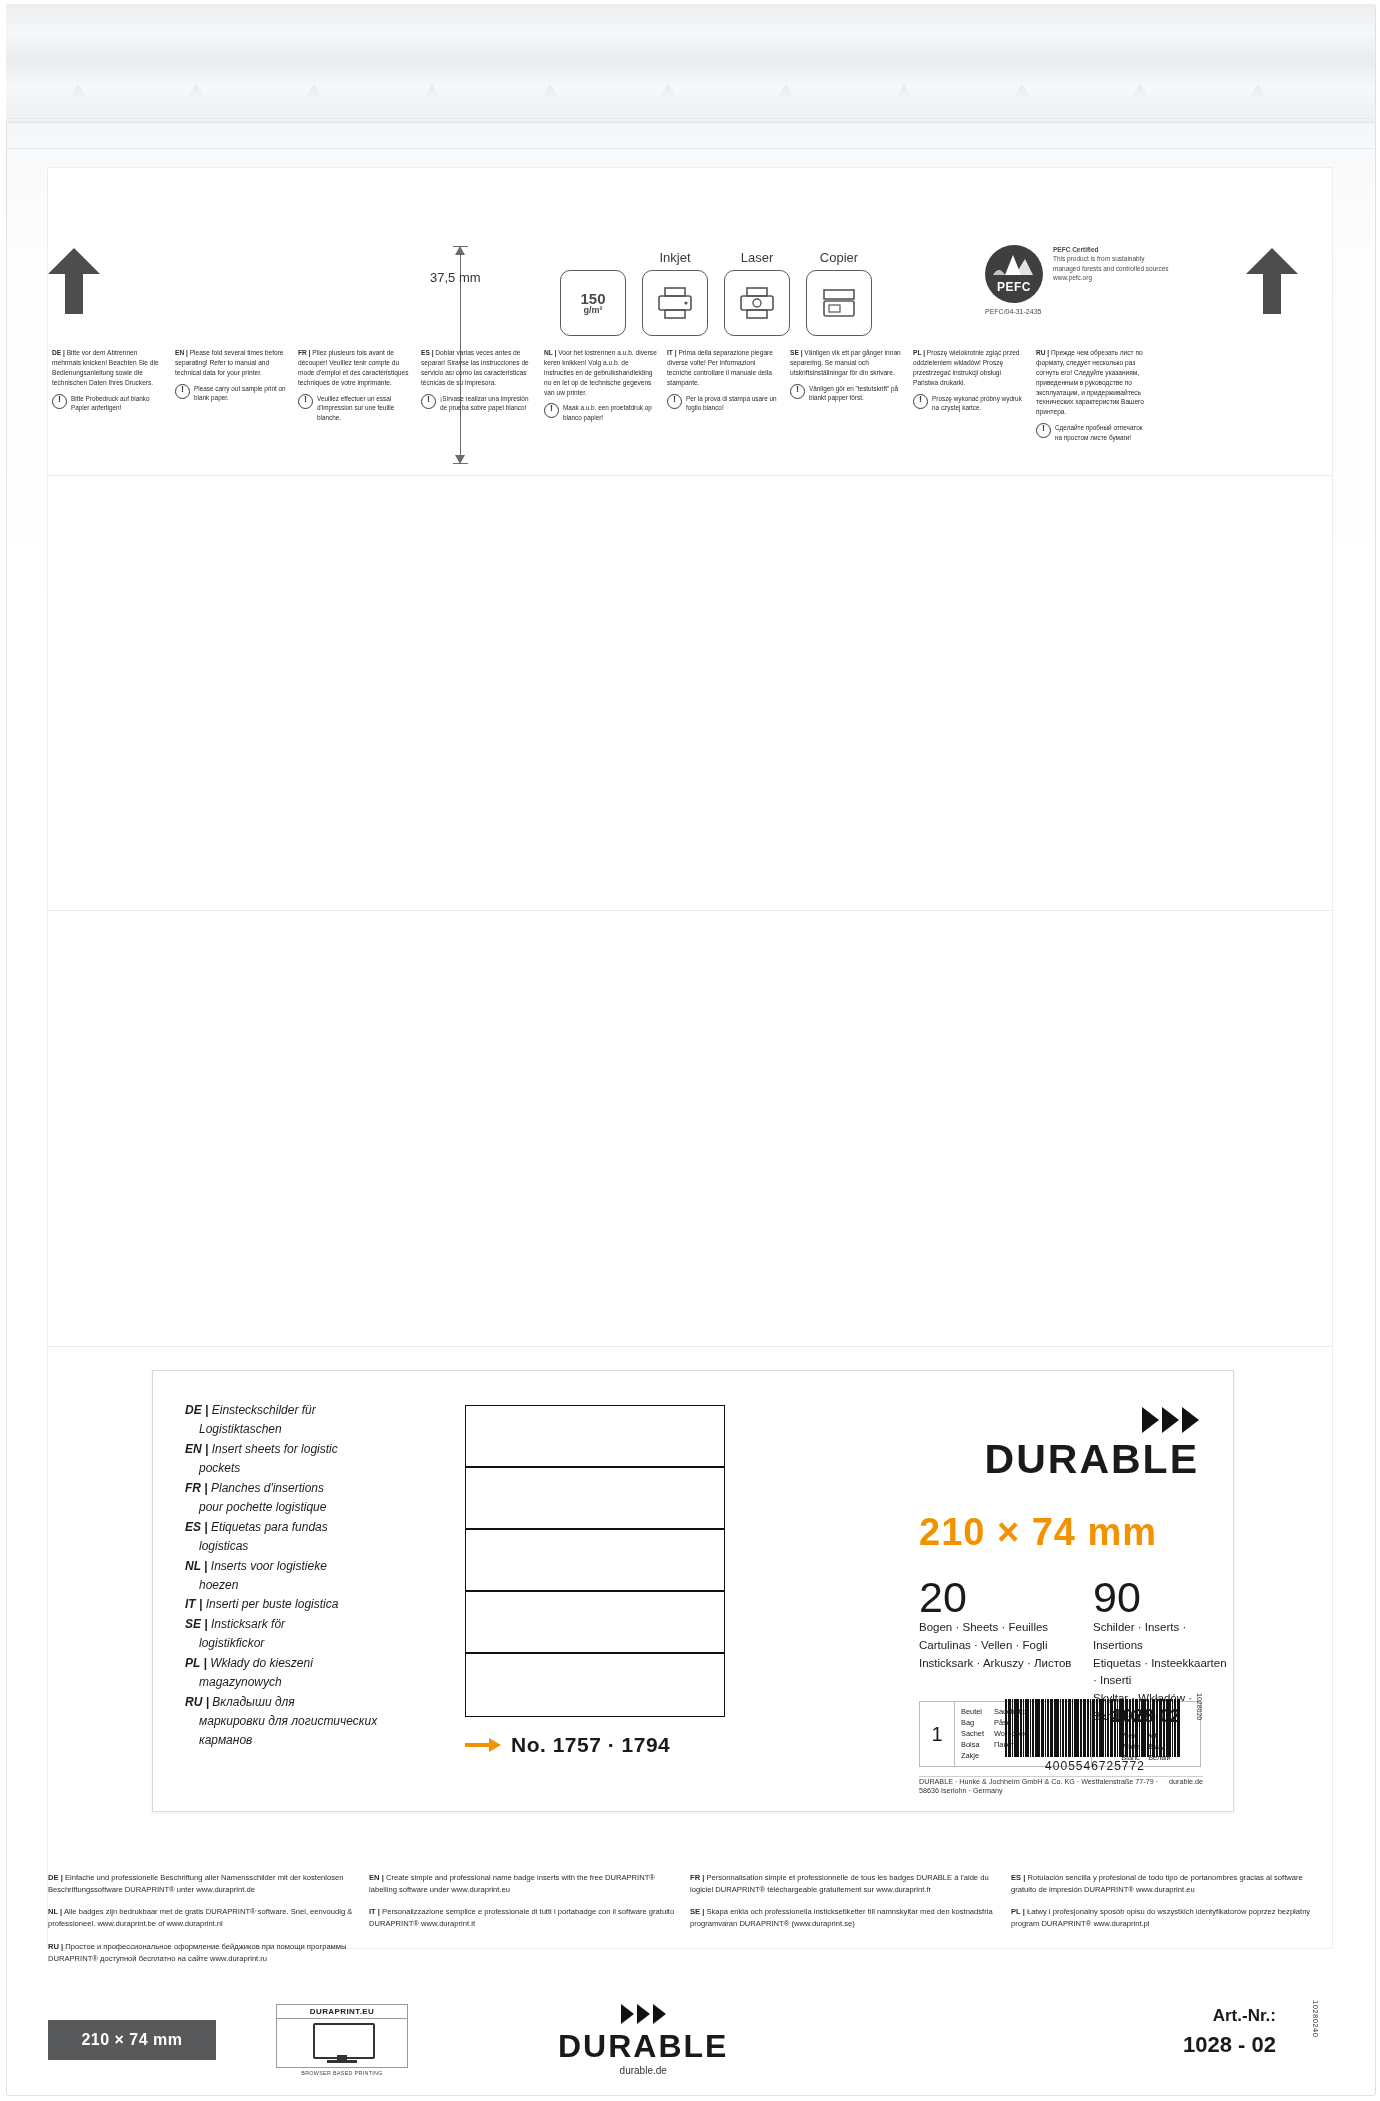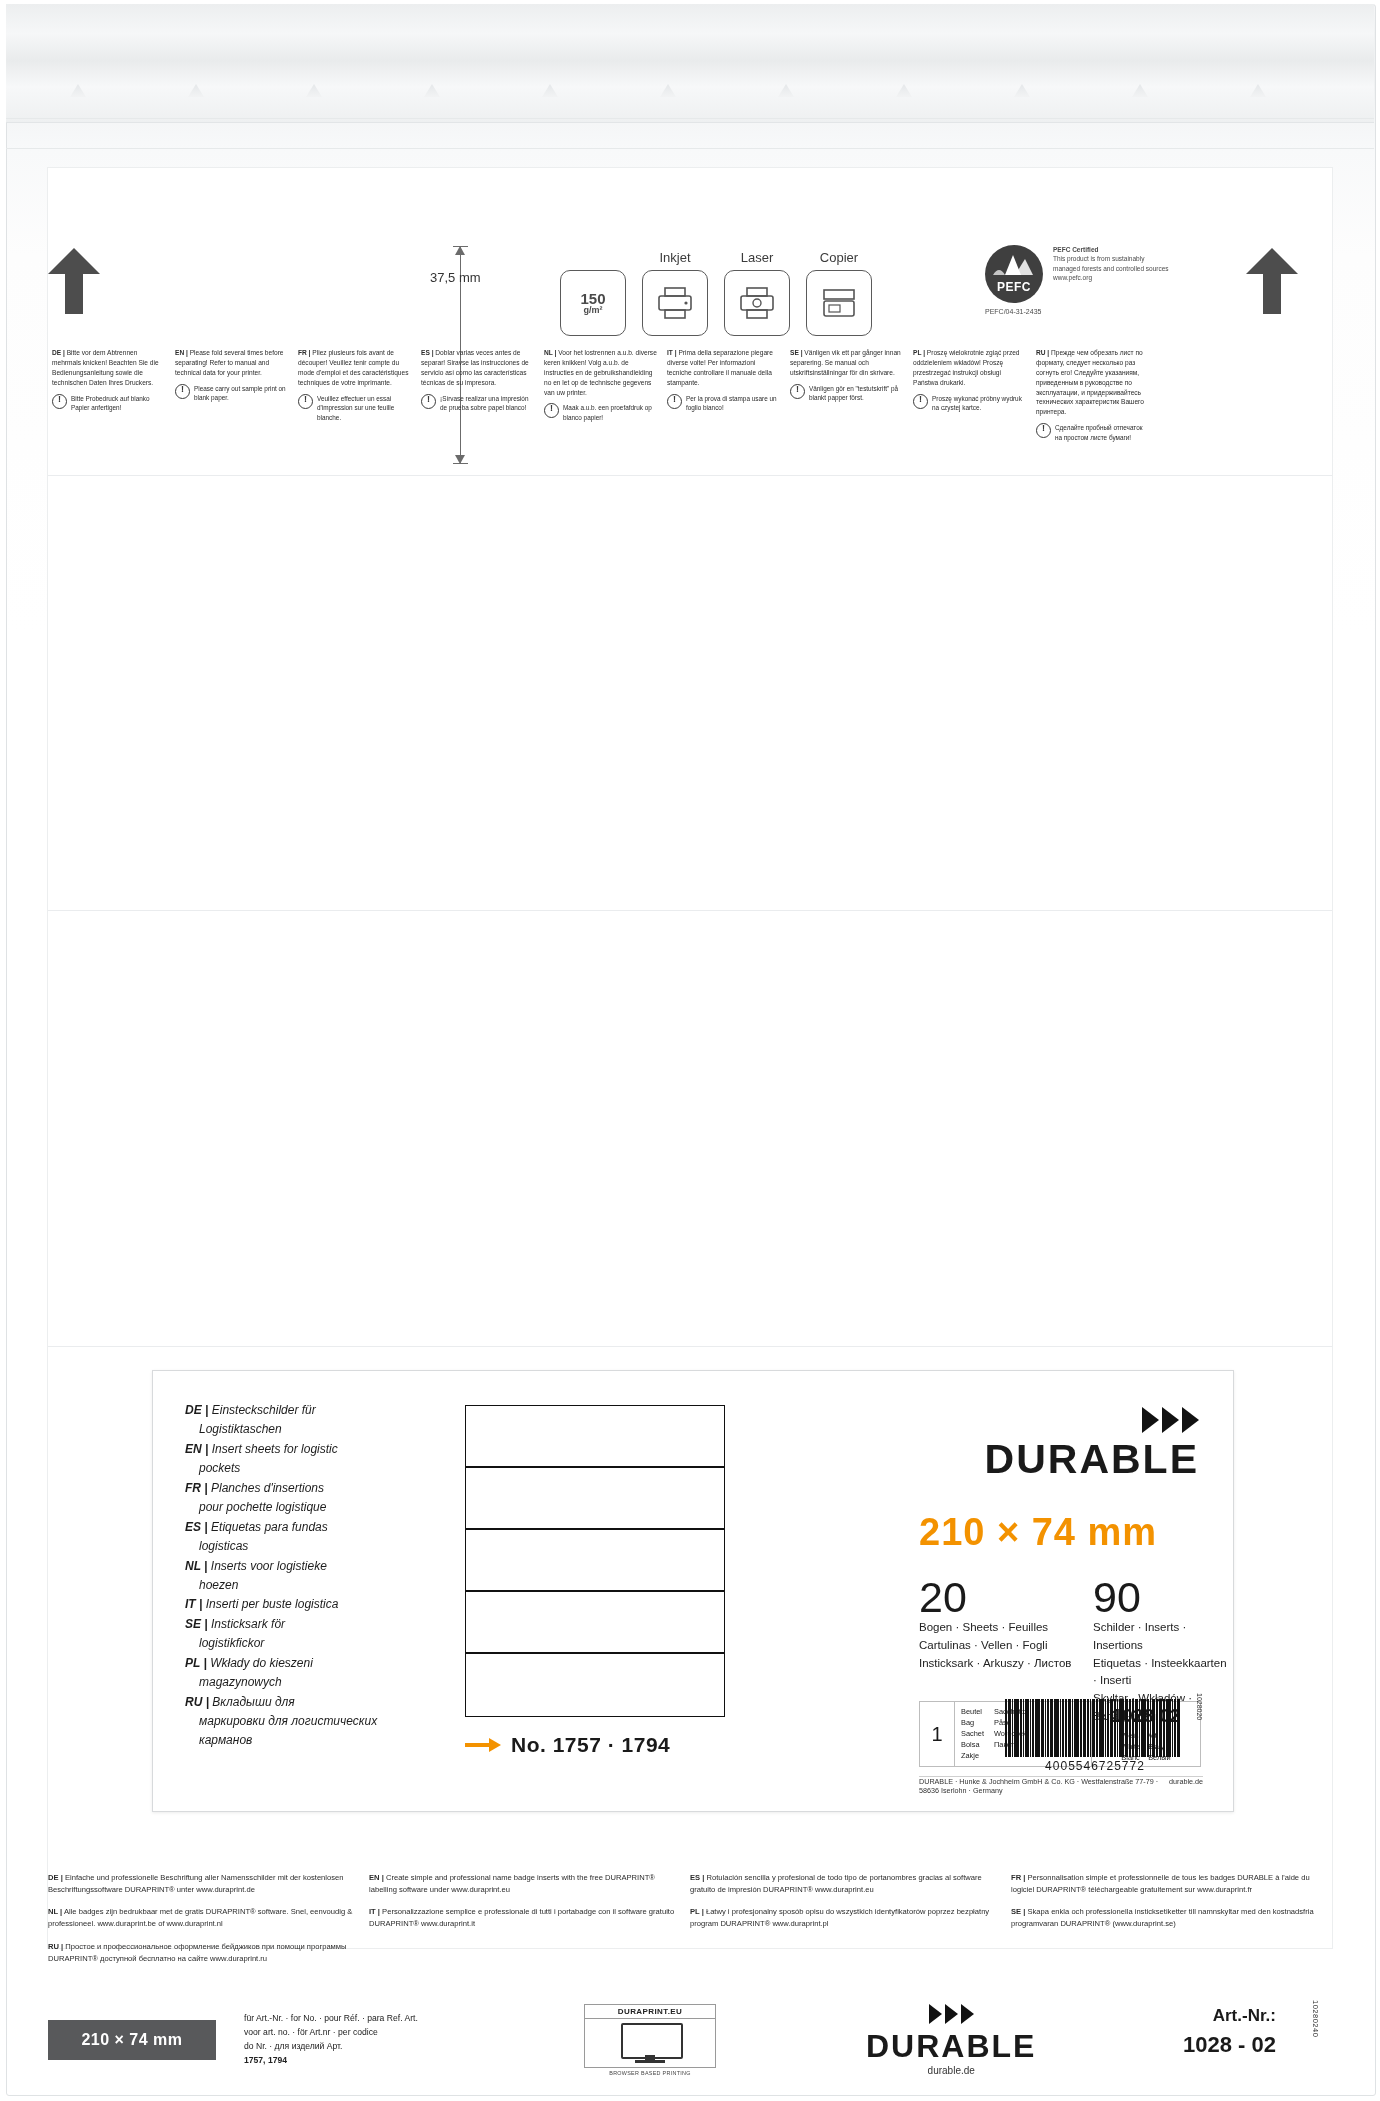--- a/index.html
+++ b/index.html
@@ -447,38 +447,32 @@
       <div class="infocol">
         <p><b>DE |</b> Einfache und professionelle Beschriftung aller Namensschilder mit der kostenlosen Beschriftungssoftware DURAPRINT® unter www.duraprint.de</p>
         <p><b>NL |</b> Alle badges zijn bedrukbaar met de gratis DURAPRINT® software. Snel, eenvoudig &amp; professioneel. www.duraprint.be of www.duraprint.nl</p>
         <p><b>RU |</b> Простое и профессиональное оформление бейджиков при помощи программы DURAPRINT® доступной бесплатно на сайте www.duraprint.ru</p>
       </div>
       <div class="infocol">
         <p><b>EN |</b> Create simple and professional name badge inserts with the free DURAPRINT® labelling software under www.duraprint.eu</p>
         <p><b>IT |</b> Personalizzazione semplice e professionale di tutti i portabadge con il software gratuito DURAPRINT® www.duraprint.it</p>
       </div>
       <div class="infocol">
+        <p><b>FR |</b> Personnalisation simple et professionnelle de tous les badges DURABLE à l'aide du logiciel DURAPRINT® téléchargeable gratuitement sur www.duraprint.fr</p>
+        <p><b>SE |</b> Skapa enkla och professionella insticksetiketter till namnskyltar med den kostnadsfria programvaran DURAPRINT® (www.duraprint.se)</p>
+      </div>
+      <div class="infocol">
         <p><b>ES |</b> Rotulación sencilla y profesional de todo tipo de portanombres gracias al software gratuito de impresión DURAPRINT® www.duraprint.eu</p>
         <p><b>PL |</b> Łatwy i profesjonalny sposób opisu do wszystkich identyfikatorów poprzez bezpłatny program DURAPRINT® www.duraprint.pl</p>
       </div>
-      <div class="infocol">
-        <p><b>FR |</b> Personnalisation simple et professionnelle de tous les badges DURABLE à l'aide du logiciel DURAPRINT® téléchargeable gratuitement sur www.duraprint.fr</p>
-        <p><b>SE |</b> Skapa enkla och professionella insticksetiketter till namnskyltar med den kostnadsfria programvaran DURAPRINT® (www.duraprint.se)</p>
-      </div>
     </div>
 </div>
 
 <div class="bottomrow">
   <div class="sizechip">210 × 74 mm</div>
-  <div class="artref" id="artref">
-      <div>für Art.-Nr. · for No. · pour Réf. · para Ref. Art.</div>
-      <div>voor art. no. · för Art.nr · per codice</div>
-      <div>do Nr. · для изделий Арт.</div>
-      <div style="font-weight: bold;">1757, 1794</div>
-    </div>
 
   <div class="dpbox">
     <div class="dptitle">DURAPRINT.EU</div>
     <div class="dpimg">
       <div class="monitor">
         <div class="scr"></div>
           <div class="st"></div>
           <div class="bs"></div>
       </div>
     </div>

